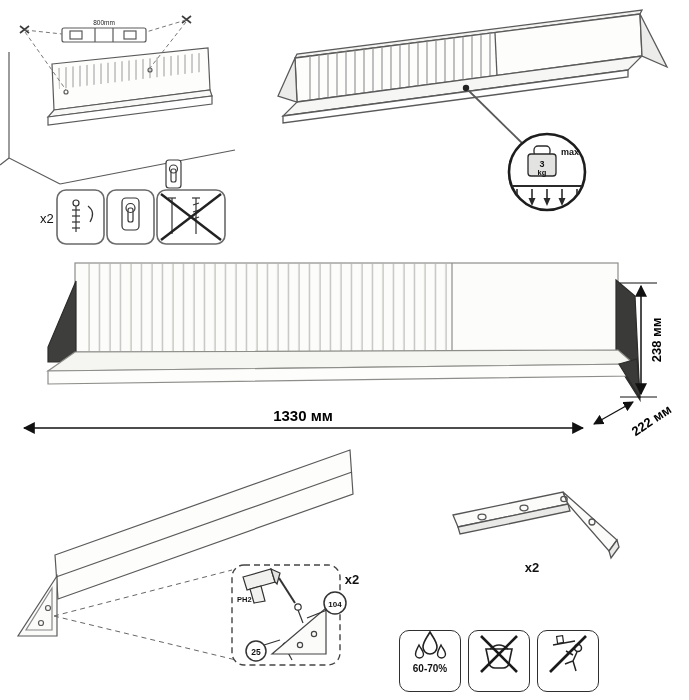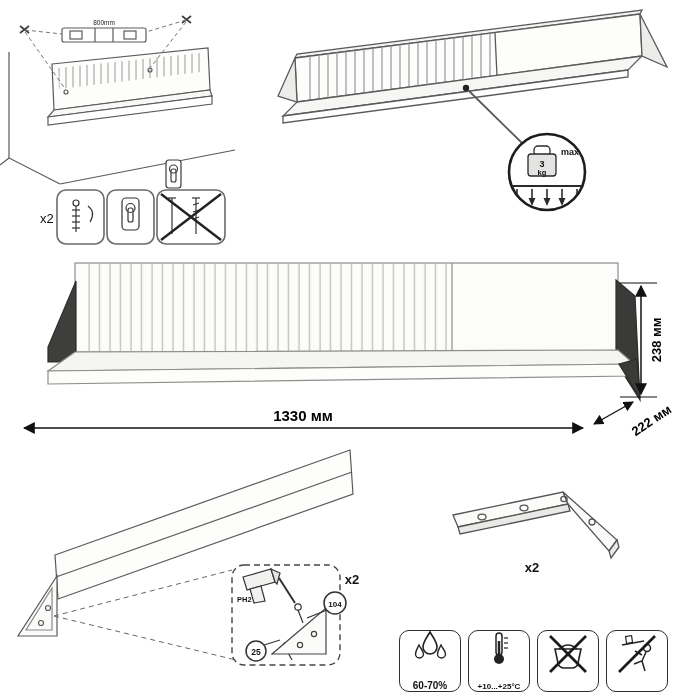--- a/index.html
+++ b/index.html
@@ -1,21 +1,21 @@
 <!DOCTYPE html>
 <html><head>
 <meta charset="utf-8">
 <style>
   *{margin:0;padding:0;box-sizing:border-box}
   html,body{width:689px;height:700px;background:#fff;font-family:"Liberation Sans",sans-serif}
   #sheet{position:relative;width:689px;height:700px;background:#fff;overflow:hidden}
   .sec{position:absolute}
   svg text{font-family:"Liberation Sans",sans-serif}
   .care-row{position:absolute;left:399px;top:630px;display:flex;gap:7px}
-  .care-box{width:62px;height:62px;border:1.8px solid #2f2f2f;border-radius:10px;display:flex;flex-direction:column;align-items:center;justify-content:space-between;background:#fff}
+  .care-box{width:62px;height:62px;border:1.8px solid #2f2f2f;border-radius:10px;display:flex;flex-direction:column;align-items:center;justify-content:flex-start;background:#fff}
   .care-label{font-size:10px;font-weight:bold;color:#111;margin-top:1px;white-space:nowrap;line-height:1}
   .care-label.small{font-size:8px}
 </style>
 </head>
 <body>
 
 <div id="sheet">
 
   <svg class="sec" style="left:0;top:0" width="250" height="250" viewBox="0 0 250 250">
     <defs>
@@ -243,31 +243,20 @@
   <div class="care-row">
     <div class="care-box">
       <svg width="34" height="32" viewBox="0 0 34 32">
         <path d="M17,1 C13,8 10,11 10,16 a7,7 0 0 0 14,0 C24,11 21,8 17,1 Z" fill="none" stroke="#222" stroke-width="1.6"></path>
         <path d="M6,14 C4,18 2.5,20 2.5,23 a4,4 0 0 0 8,0 C10.5,20 8,18 6,14 Z" fill="none" stroke="#222" stroke-width="1.4"></path>
         <path d="M28,14 C26,18 24.5,20 24.5,23 a4,4 0 0 0 8,0 C32.5,20 30,18 28,14 Z" fill="none" stroke="#222" stroke-width="1.4"></path>
       </svg>
       <div class="care-label">60-70%</div>
     </div>
     <div class="care-box">
-      <svg width="30" height="34" viewBox="0 0 30 34">
-        <rect x="12" y="2" width="6" height="22" rx="3" fill="none" stroke="#222" stroke-width="1.5"></rect>
-        <circle cx="15" cy="28" r="5" fill="#222"></circle>
-        <line x1="15" y1="10" x2="15" y2="25" stroke="#222" stroke-width="2.5"></line>
-        <line x1="20" y1="7" x2="24" y2="7" stroke="#222" stroke-width="1.2"></line>
-        <line x1="20" y1="12" x2="24" y2="12" stroke="#222" stroke-width="1.2"></line>
-        <line x1="20" y1="17" x2="24" y2="17" stroke="#222" stroke-width="1.2"></line>
-      </svg>
-      <div class="care-label small">+10...+25°C</div>
-    </div>
-    <div class="care-box">
       <svg width="46" height="46" viewBox="0 0 46 46">
         <path d="M10,18 h26 l-3,14 a6,6 0 0 1 -6,5 h-8 a6,6 0 0 1 -6,-5 Z" fill="none" stroke="#222" stroke-width="1.6"></path>
         <path d="M14,18 q9,-8 18,0" fill="none" stroke="#222" stroke-width="1.4"></path>
         <line x1="5" y1="5" x2="41" y2="41" stroke="#1a1a1a" stroke-width="2.6"></line>
         <line x1="41" y1="5" x2="5" y2="41" stroke="#1a1a1a" stroke-width="2.6"></line>
       </svg>
     </div>
     <div class="care-box">
       <svg width="46" height="46" viewBox="0 0 46 46">
         <line x1="8" y1="14" x2="30" y2="10" stroke="#222" stroke-width="1.6"></line>

